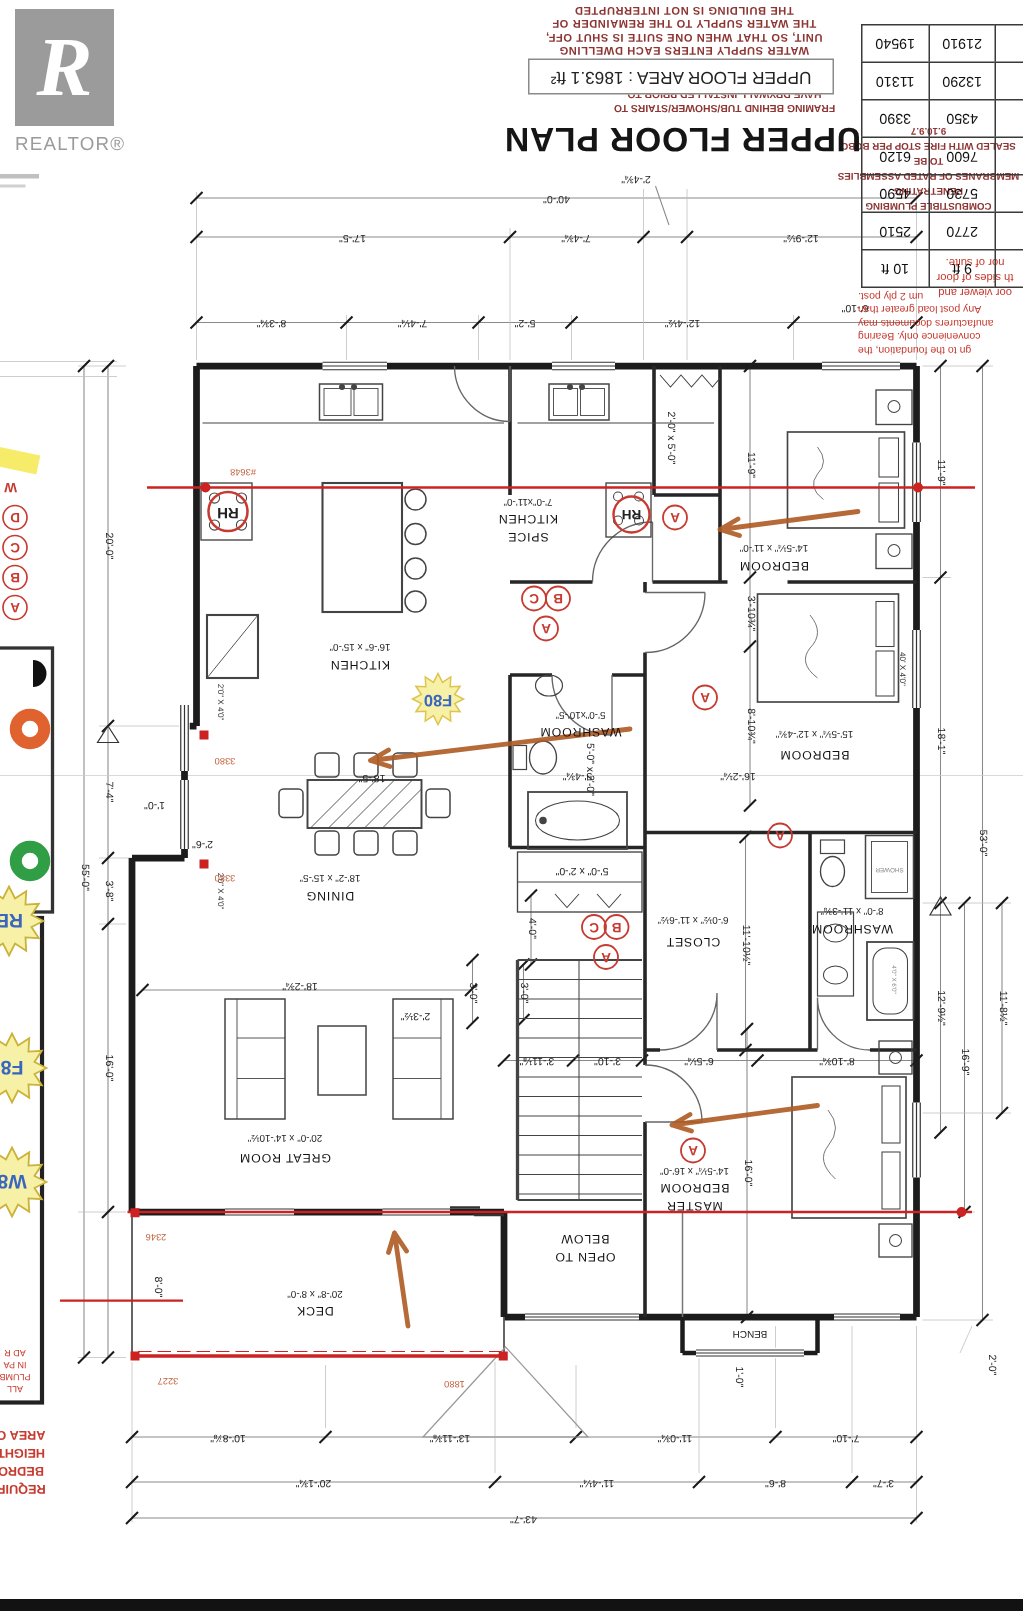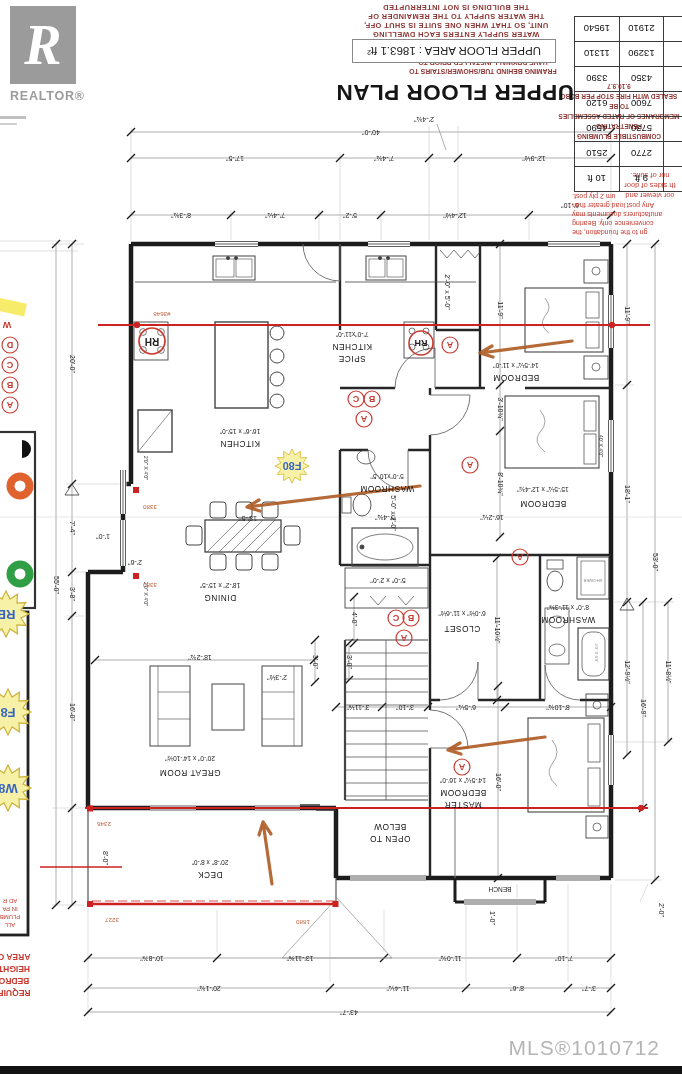--- a/index.html
+++ b/index.html
@@ -29,21 +29,21 @@
   
   .tr-block{position:absolute;top:16px;right:-38px;width:148px}
   .tr-block table{border-collapse:collapse;font-size:9.5px;color:#111;width:146px}
   .tr-block td{border:1px solid #3a3a3a;height:24px;text-align:center;padding:0;width:44px}
   .tr-block td.cut{width:56px}
   .tr-notes{font-size:7px;line-height:9px;color:#c63a30;text-align:right;margin-top:3px;white-space:nowrap}
   
   .logo{position:absolute;left:10px;top:6px;width:80px}
   .logo-sq{width:66px;height:78px;background:#9b9b9b;display:flex;align-items:center;justify-content:center}
   .logo-r{color:#fff;font-family:"Liberation Serif",serif;font-style:italic;font-weight:bold;font-size:56px;line-height:1}
-  .logo-text{color:#9b9b9b;font-weight:bold;font-size:12.5px;letter-spacing:.8px;margin-top:5px}
+  .logo-text{color:#9b9b9b;font-weight:normal;font-size:12.5px;letter-spacing:.8px;margin-top:5px}
   .dash1{position:absolute;left:0;top:116px;width:26px;height:3px;background:#c0c0c0}
   .dash2{position:absolute;left:0;top:123px;width:17px;height:2px;background:#d0d0d0}
   
   .blackbar{position:absolute;left:0;bottom:0;width:682px;height:8px;background:#121212}
   .mls{position:absolute;right:22px;top:1036px;font-size:21px;letter-spacing:1px;color:#b5b5b5}
 </style>
 </head>
 <body>
 
 <div id="page">
@@ -520,16 +520,15 @@
 
   <div class="logo">
     <div class="logo-sq">
         <span class="logo-r">R</span>
       </div>
     <div class="logo-text">REALTOR®</div>
   </div>
   <div class="dash1"></div>
   <div class="dash2"></div>
 
-  <div class="mls">MLS®1010712</div>
   <div class="blackbar"></div>
 
 </div>
 
 </body></html>

